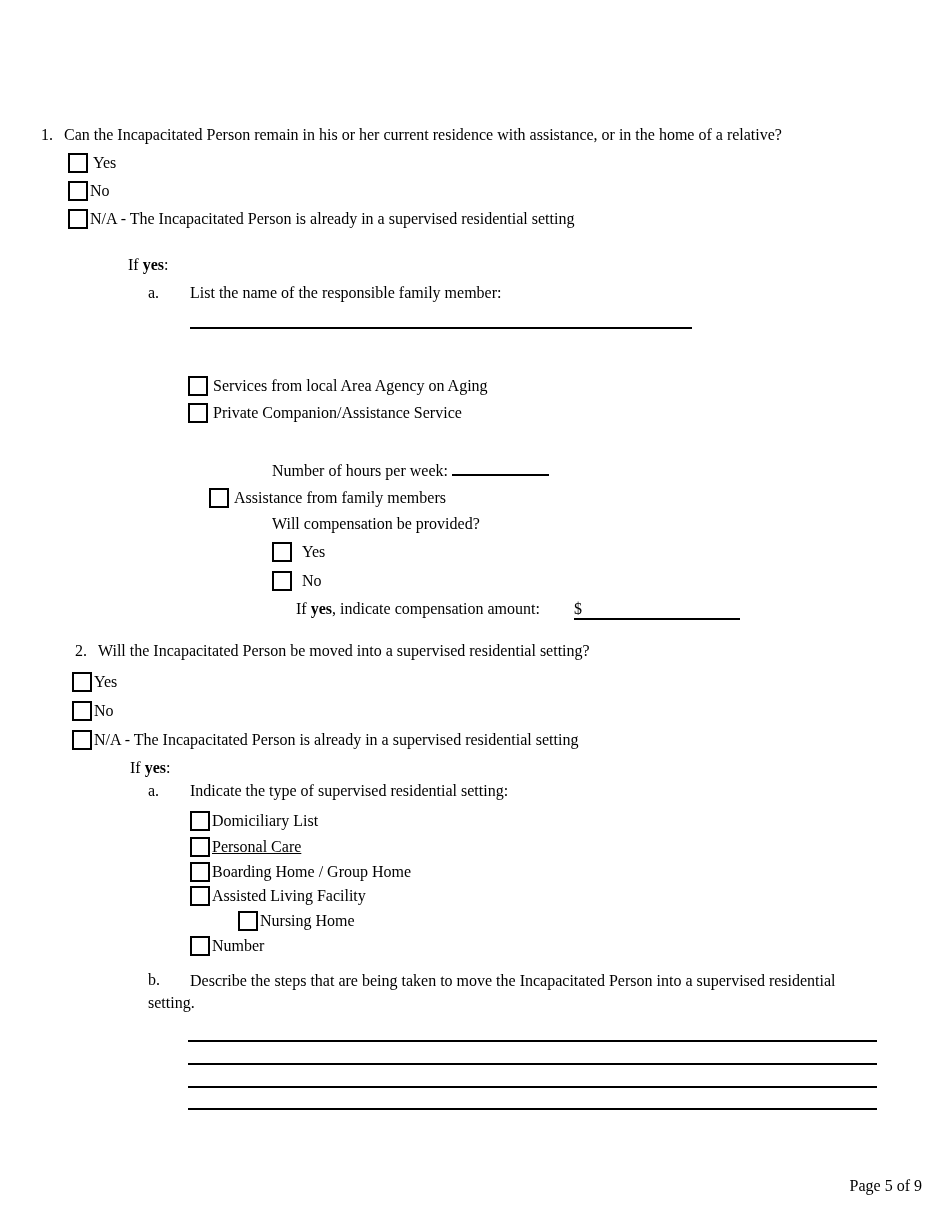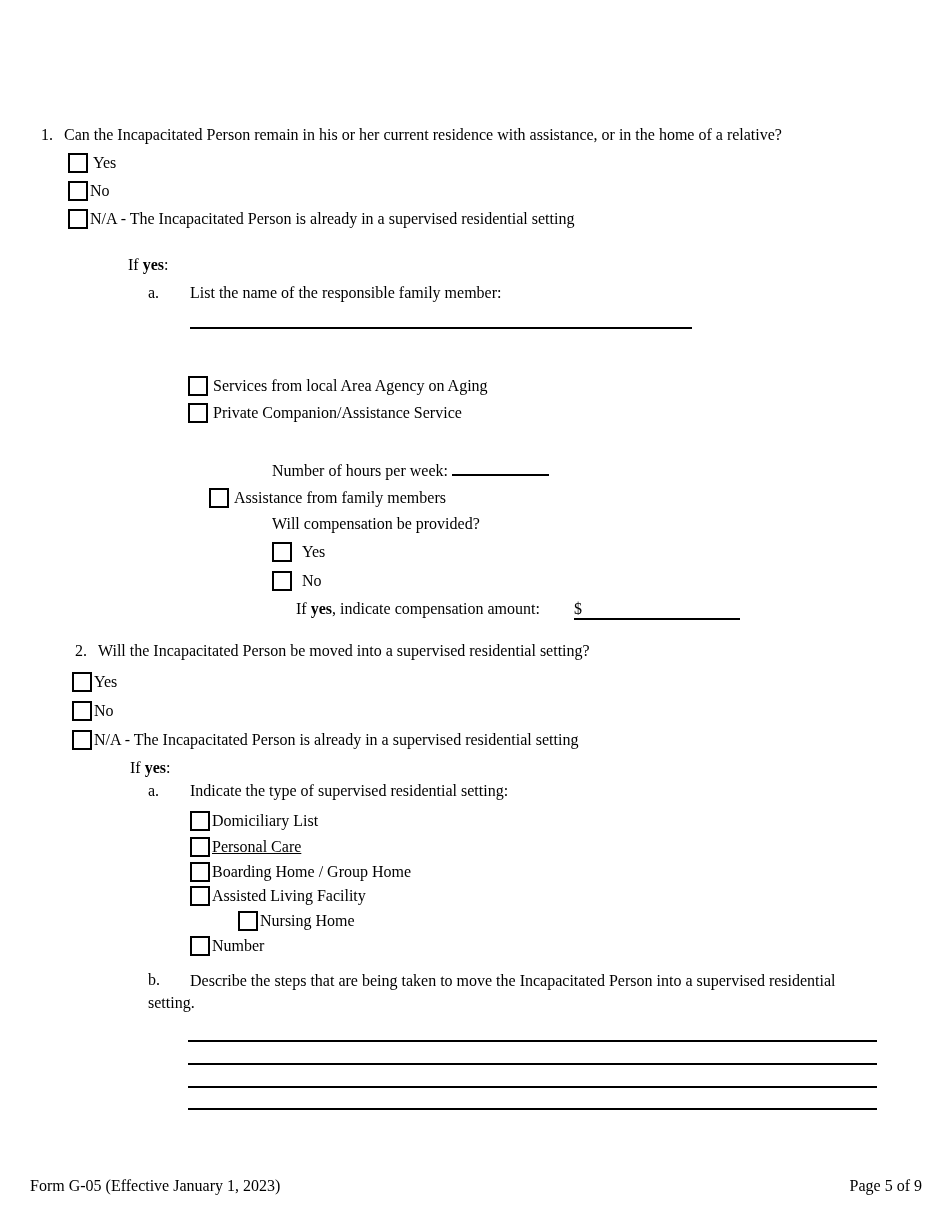--- a/index.html
+++ b/index.html
@@ -177,16 +177,15 @@
   <div class="row p-q2-b">
     <span class="imarker" style="float:left;">b.</span>
     <div class="wrap2" style="">Describe the steps that are being taken to move the Incapacitated Person into a supervised residential setting.</div>
   </div>
 
   <div class="hline p-bl1"></div>
   <div class="hline p-bl2"></div>
   <div class="hline p-bl3"></div>
   <div class="hline p-bl4"></div>
 
-  <div class="row p-footl">Form G-05 (Effective January 1, 2023)</div>
   <div class="row p-footr">Page 5 of 9</div>
 
 </div>
 
 </body></html>

